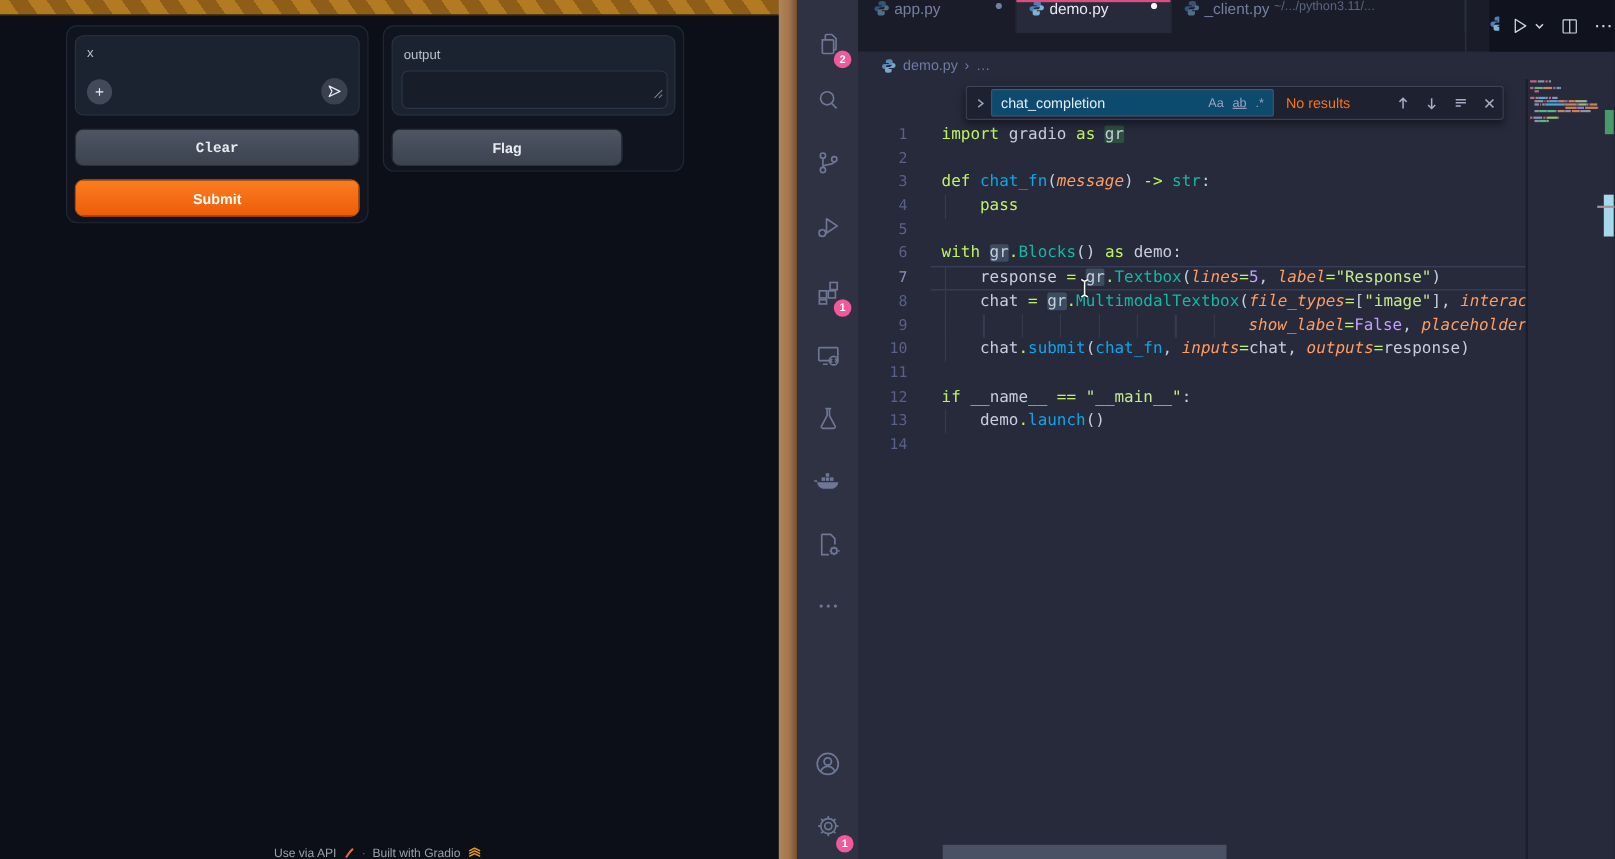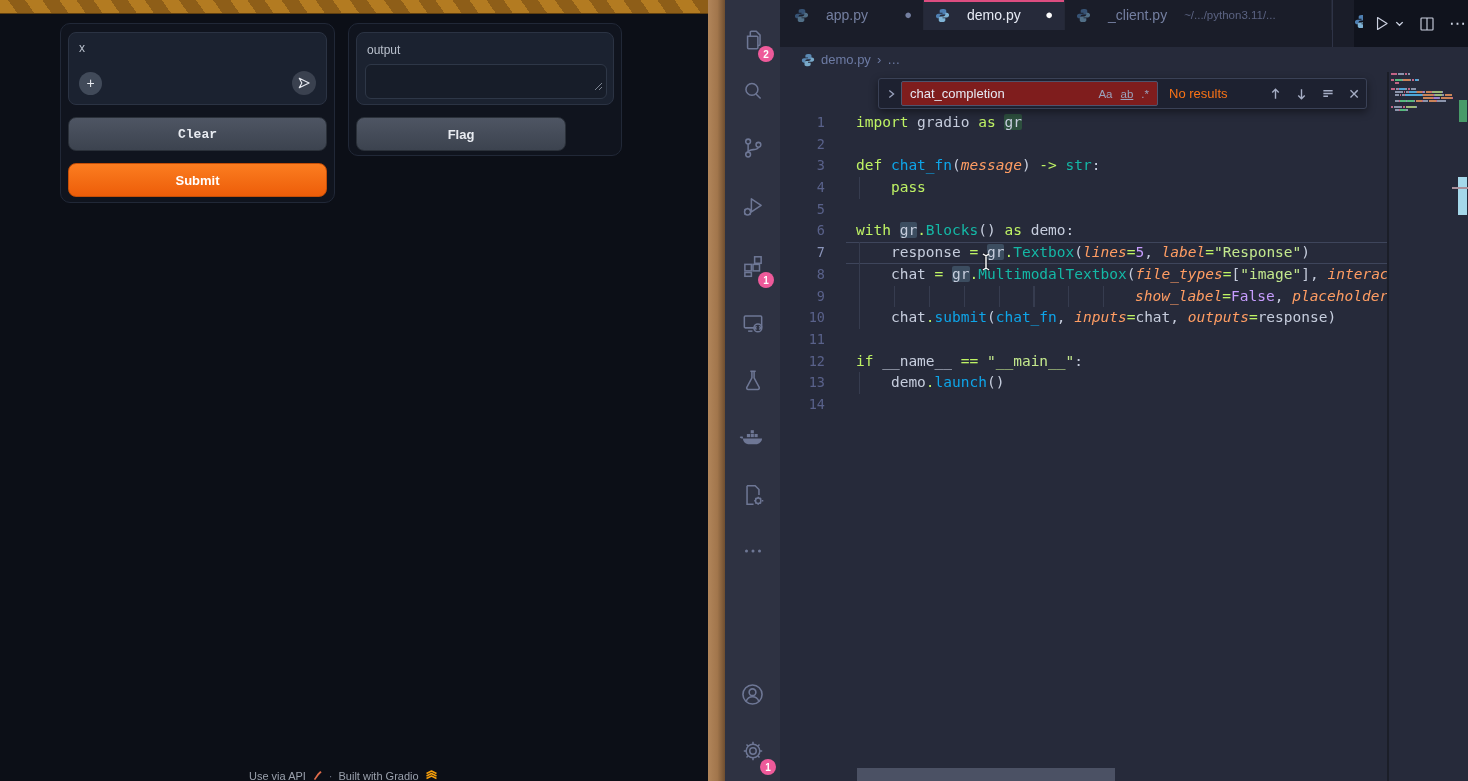--- a/index.html
+++ b/index.html
@@ -50,21 +50,21 @@
     justify-content:center; color:#6e7795; cursor:pointer; }
   .ab-item svg { stroke:currentColor; fill:none; stroke-width:1.4; }
   .badge { position:absolute; right:6px; bottom:1px; min-width:16px; height:16px; padding:0 3px;
     border-radius:9px; background:#ee5a9a; color:#fff; font-size:10px; font-weight:bold;
     display:flex; align-items:center; justify-content:center; }
 
   
   .editor { position:absolute; left:55px; top:0; width:688px; height:781px; background:#262a3a; }
 
   .tabbar { position:absolute; left:0; top:0; right:0; height:47px; background:#1a1d29; display:flex; }
-  .tab { height:30px; display:flex; align-items:center; gap:17px; padding:0 11px;
+  .tab { height:30px; display:flex; gap:4px; padding:0 11px;
     border-right:1px solid #242836; font-size:14px; color:#747fa0; position:relative; cursor:pointer; flex:none; }
   .tab .pyico { opacity:.55; }
   .tab.active { background:#262a3a; color:#e6eaf4; }
   .tab.active .pyico { opacity:1; }
   .tab.active::after { content:""; position:absolute; top:0; left:0; right:0; height:2px; background:#dd4d80; }
   .tab-dot { margin-left:auto; font-size:13px; line-height:10px; color:#747fa0; }
   .tab.active .tab-dot { color:#fdfdfd; }
   .tab-desc { font-size:11.5px; color:#5b6382; white-space:nowrap; overflow:hidden; }
   .t-app { width:141px; } .t-demo { width:141px; } .t-client { width:267px; }
   .tab-sep { position:absolute; left:552px; top:0; width:1px; height:47px; background:#2e3346; }
@@ -76,21 +76,21 @@
   .more-dots { font-size:17px; letter-spacing:1px; cursor:pointer; }
 
   .breadcrumb { position:absolute; left:0; top:47px; right:0; height:25px; display:flex;
     align-items:center; gap:6px; padding-left:21px; font-size:13px; color:#6d7ba4; background:#262a3a; }
 
   
   .find-widget { position:absolute; left:98px; top:78px; width:489px; height:31px; z-index:8;
     background:#1d2130; border:1px solid #3a4156; border-radius:3px; display:flex; align-items:center;
     box-shadow:0 3px 8px rgba(0,0,0,.45); padding:0 6px 0 4px; }
   .find-collapse { color:#9aa3bd; width:16px; display:flex; justify-content:center; cursor:pointer; }
-  .find-input { display:flex; align-items:center; width:257px; height:25px; background:#7f1d1d;
+  .find-input { display:flex; align-items:center; width:257px; height:25px; background:#0c4a6e;
     border:1px solid #4d546e; border-radius:2px; padding:0 4px 0 8px; margin-left:2px; }
   .find-text { flex:1; min-width:0; border:none; outline:none; background:transparent; color:#e6eaf4;
     font-size:13px; font-family:"Liberation Sans",sans-serif; }
   .find-opt { color:#9aa3bd; font-size:11.5px; padding:1px 4px; cursor:pointer; flex:none; }
   .find-opt.uline { text-decoration:underline; }
   .find-results { color:#f97316; font-size:13px; margin-left:11px; white-space:nowrap; }
   .find-nav { margin-left:auto; display:flex; align-items:center; gap:13px; color:#a6aec5; }
   .find-nav .fbtn { cursor:pointer; display:flex; align-items:center; font-size:14px; }
   .find-nav svg { stroke:currentColor; fill:none; stroke-width:1.5; }
 

